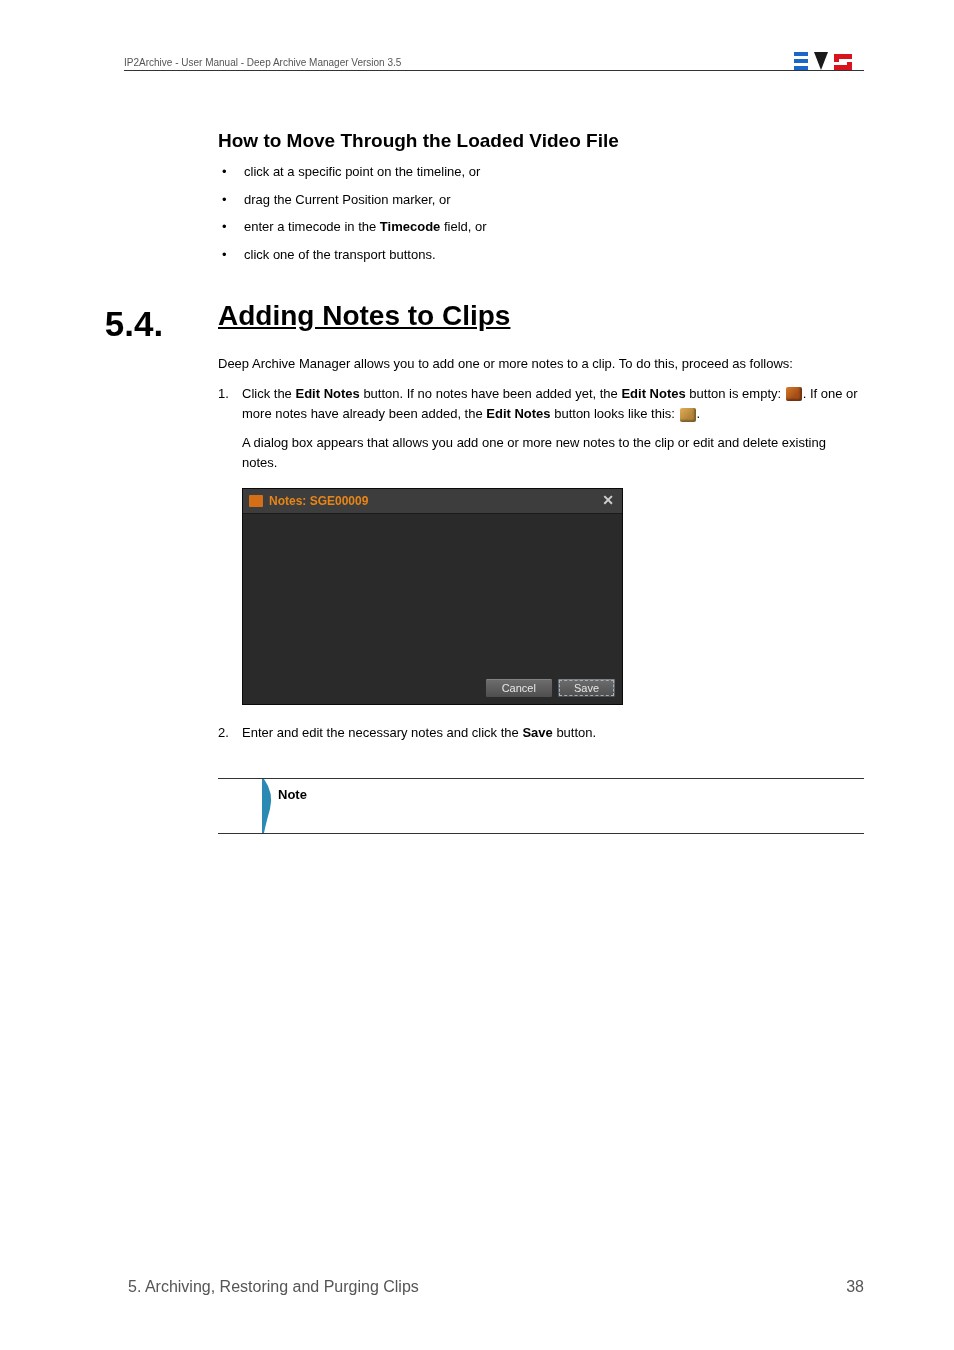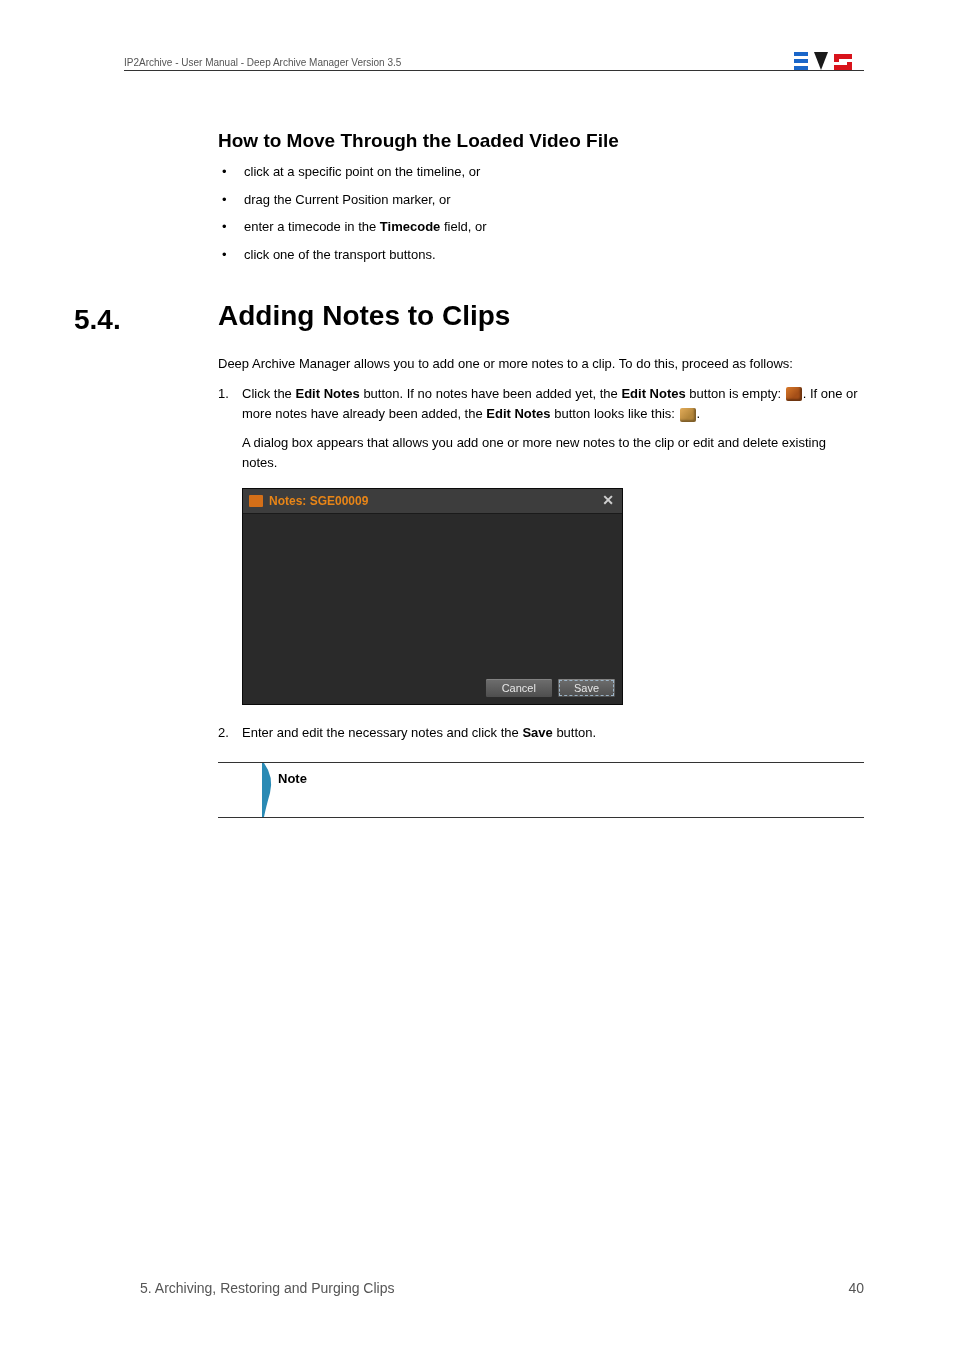--- a/index.html
+++ b/index.html
@@ -38,34 +38,36 @@
     left: 218px;
     right: 90px;
   }
   .left-gutter {
     position: absolute;
     top: 304px;
     left: 74px;
     width: 120px;
   }
   .section-number {
-    font-size: 28px;
+    font-size: 35px;
     font-weight: bold;
     color: #000;
+    text-align: center;
   }
   .h3 {
     font-size: 19px;
     font-weight: bold;
     margin-bottom: 10px;
   }
   .h2 {
     font-size: 28px;
     font-weight: bold;
     margin-top: 36px;
     margin-bottom: 22px;
+    text-decoration: underline;
   }
   .p {
     font-size: 13px;
     line-height: 1.5;
     margin-bottom: 10px;
   }
   .bullets {
     margin-left: 4px;
     margin-bottom: 20px;
   }
@@ -176,43 +178,43 @@
     border: 1px solid #2b2b2b;
     border-radius: 2px;
     padding: 3px 16px;
     box-shadow: inset 0 1px 0 rgba(255,255,255,.15);
   }
   .btn-save {
     outline: 1px dashed #9db4c6;
     outline-offset: -3px;
   }
   .note-block {
-    margin-top: 18px;
+    margin-top: 34px;
     border-top: 1px solid #333;
     border-bottom: 1px solid #333;
     display: flex;
     padding-left: 44px;
   }
   .note-accent {
     width: 4px;
   }
   .note-accent svg { display: block; }
   .note-body {
     padding: 6px 10px 10px 12px;
     font-size: 13px;
     line-height: 1.5;
   }
   .footer {
     position: absolute;
     bottom: 54px;
-    left: 140px;
+    left: 128px;
     right: 90px;
     display: flex;
     justify-content: space-between;
-    font-size: 14px;
+    font-size: 16px;
     color: #555;
   }
 </style>
 </head>
 <body>
 
 <div class="header-bar">
   <div class="header-text">IP2Archive - User Manual - Deep Archive Manager Version 3.5</div>
 </div>
 
@@ -299,14 +301,14 @@
     </div>
   </div>
 </div>
 
 <div class="left-gutter">
   <div class="section-number">5.4.</div>
 </div>
 
 <div class="footer">
   <div>5. Archiving, Restoring and Purging Clips</div>
-  <div>40</div>
+  <div>38</div>
 </div>
 
 </body></html>

